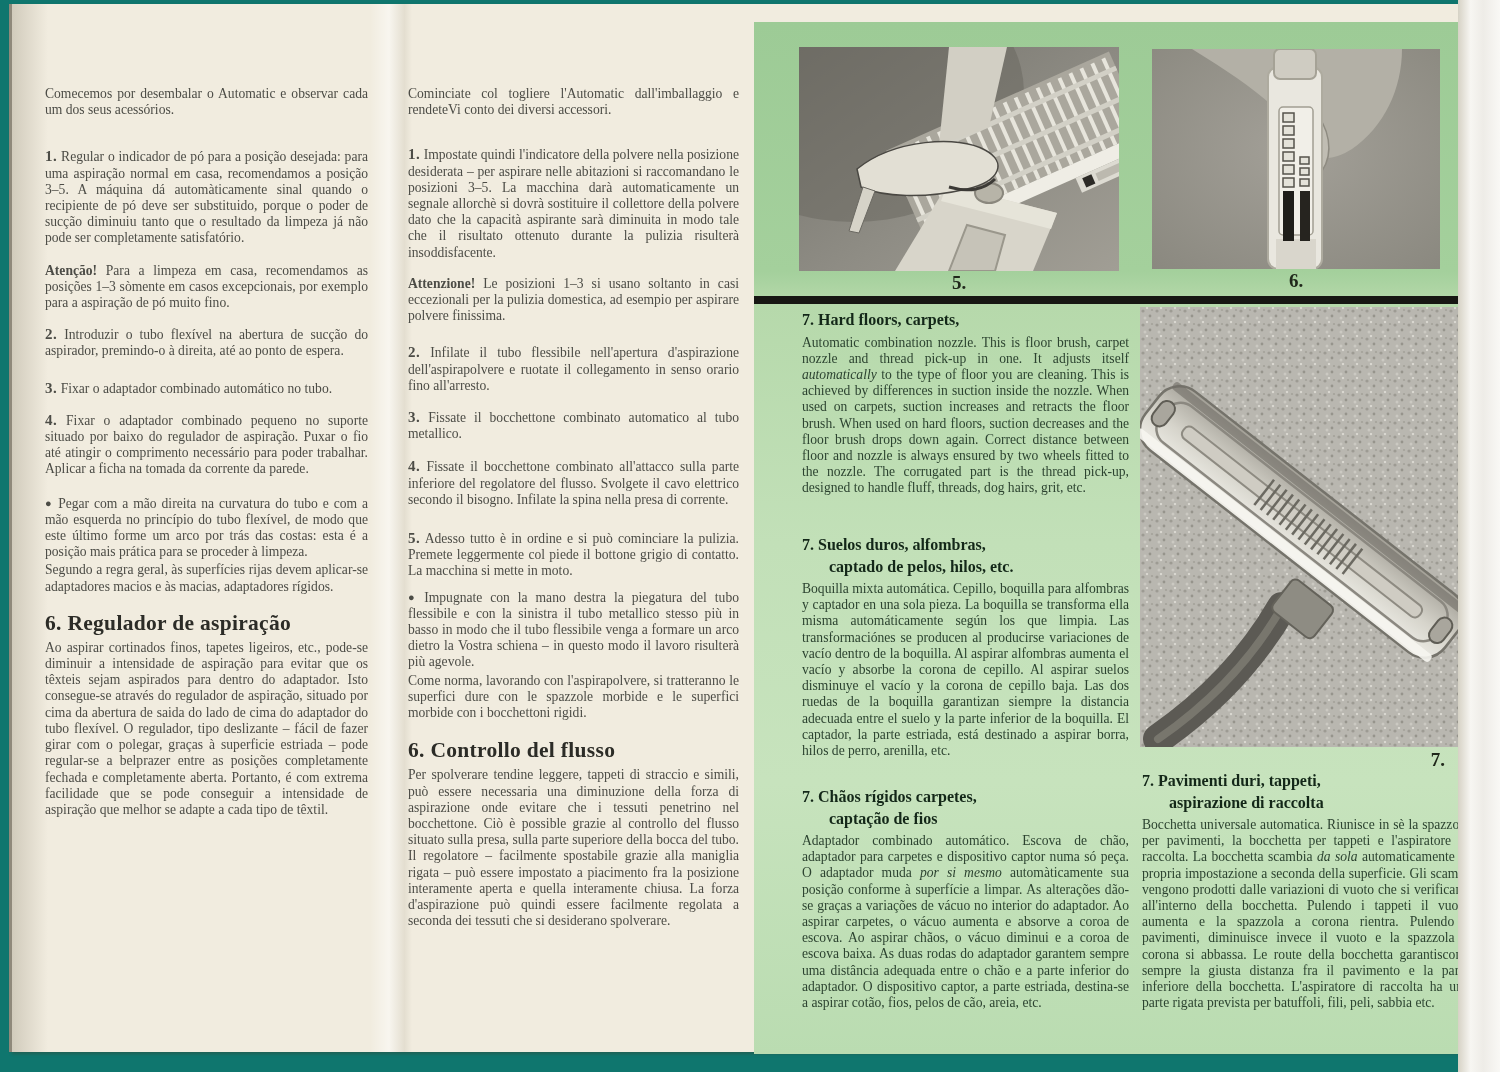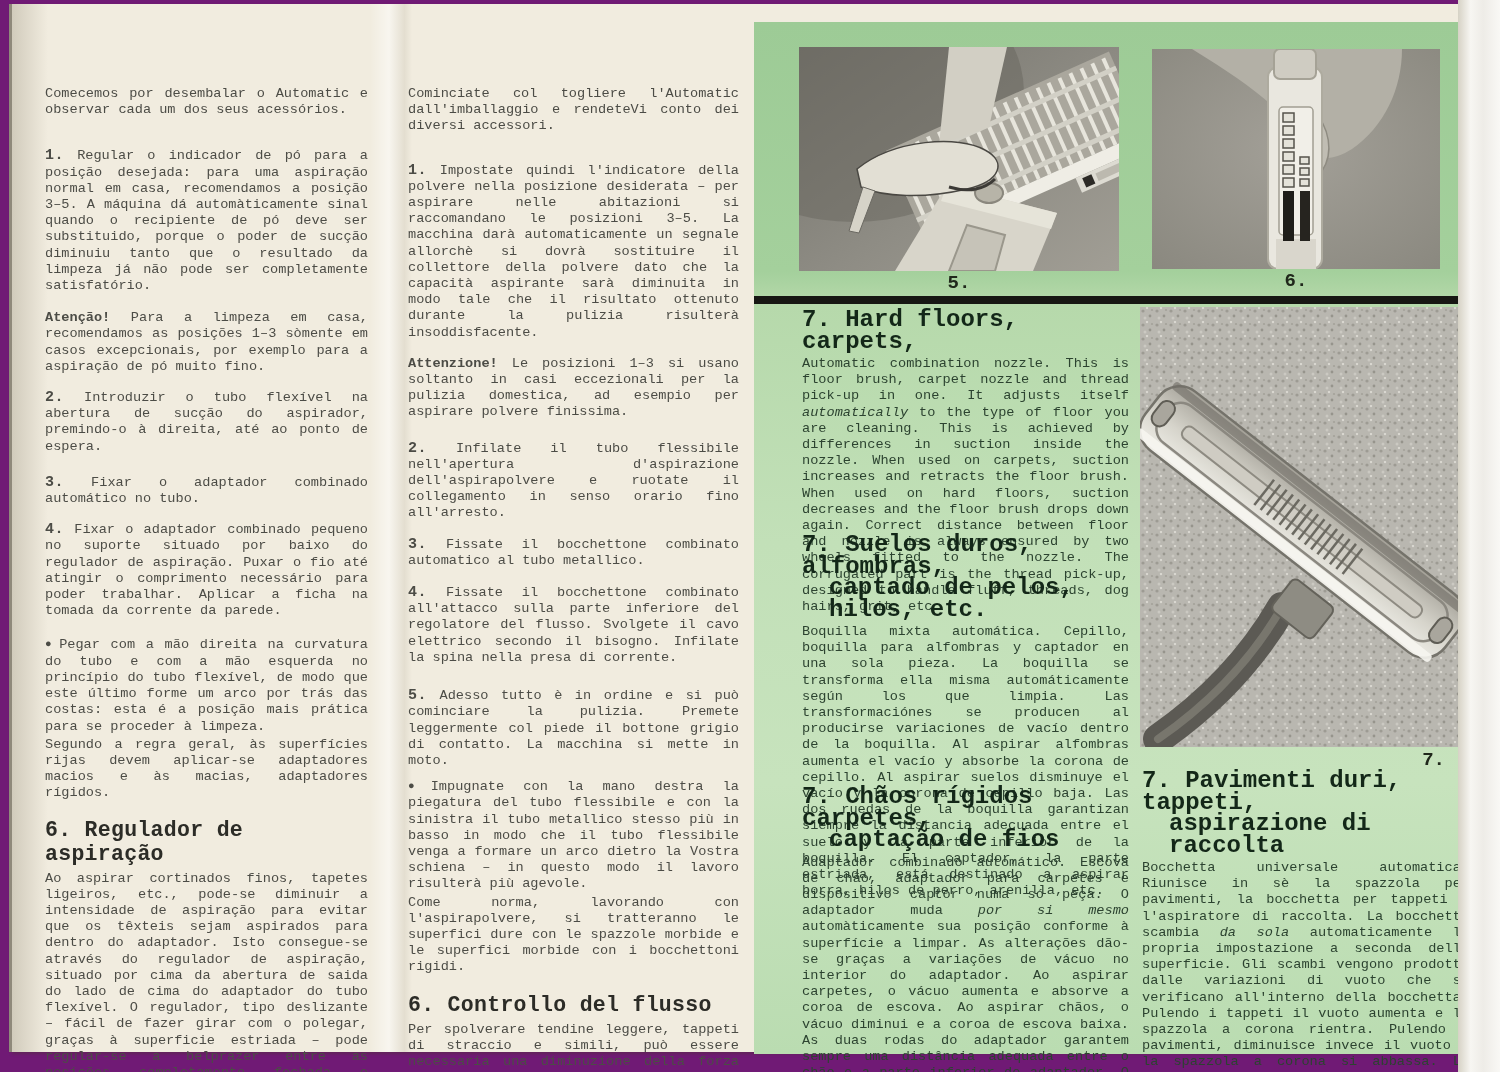--- a/index.html
+++ b/index.html
@@ -1,17 +1,17 @@
 <!DOCTYPE html>
 <html><head>
 <meta charset="utf-8">
 <style>
   html,body{margin:0;padding:0;background:#fbfaf6;}
-  #scan{position:relative;width:1500px;height:1072px;background:#701a75;overflow:hidden;
-        font-family:Liberation Mono, monospace;}
+  #scan{position:relative;width:1500px;height:1072px;background:#0f766e;overflow:hidden;
+        font-family:Liberation Serif, serif;}
   .sheet{position:absolute;left:12px;top:4px;width:1446px;height:1048px;background:#f1ecdf;
          box-shadow:0 2px 3px rgba(70,58,34,.35);}
   .shade-left{position:absolute;left:0;top:0;width:36px;height:100%;
          background:linear-gradient(90deg,rgba(96,86,64,.22),rgba(96,86,64,0));}
   .edge-sliver{position:absolute;left:-3px;top:0;width:3px;height:100%;background:#8f897b;}
   .fold{position:absolute;left:358px;top:0;width:42px;height:100%;
          background:linear-gradient(90deg,rgba(110,100,75,0),rgba(255,255,255,.5) 45%,rgba(110,100,75,.10) 82%,rgba(110,100,75,0));}
   .curl{position:absolute;left:1458px;top:0;width:42px;height:1072px;
          background:linear-gradient(90deg,#d6d2c5,#f7f6f2 30%,#eeece7 60%,#f9f8f5);}
 
@@ -31,21 +31,21 @@
   #photo6{left:398px;top:27px;width:288px;height:220px;}
   #photo7{left:386px;top:285px;width:319px;height:440px;}
   #bar{position:absolute;left:0;top:274px;width:716px;height:8px;background:#171713;}
   .plabel{position:absolute;font-weight:700;font-size:19px;color:#20281b;}
   #l5{left:45px;top:250px;width:320px;text-align:center;}
   #l6{left:398px;top:248px;width:288px;text-align:center;}
   #l7{left:386px;top:727px;width:305px;text-align:right;}
 
   .gsec{position:absolute;width:327px;}
   .gsec .t{color:#2c4330;}
-  .h-green{font-size:24px;line-height:21.5px;font-weight:700;color:#132718;margin:0 0 4px;}
+  .h-green{font-size:16px;line-height:21.5px;font-weight:700;color:#132718;margin:0 0 4px;}
   .h-green .l2{padding-left:27px;display:block;}
   #sec-en{left:48px;top:287px;}
   #sec-es{left:48px;top:512px;}
   #sec-pt7{left:48px;top:764px;}
   #sec-it7{left:388px;top:748px;}
   .it{font-style:italic;}
   svg{display:block;}
 </style>
 </head>
 <body>

